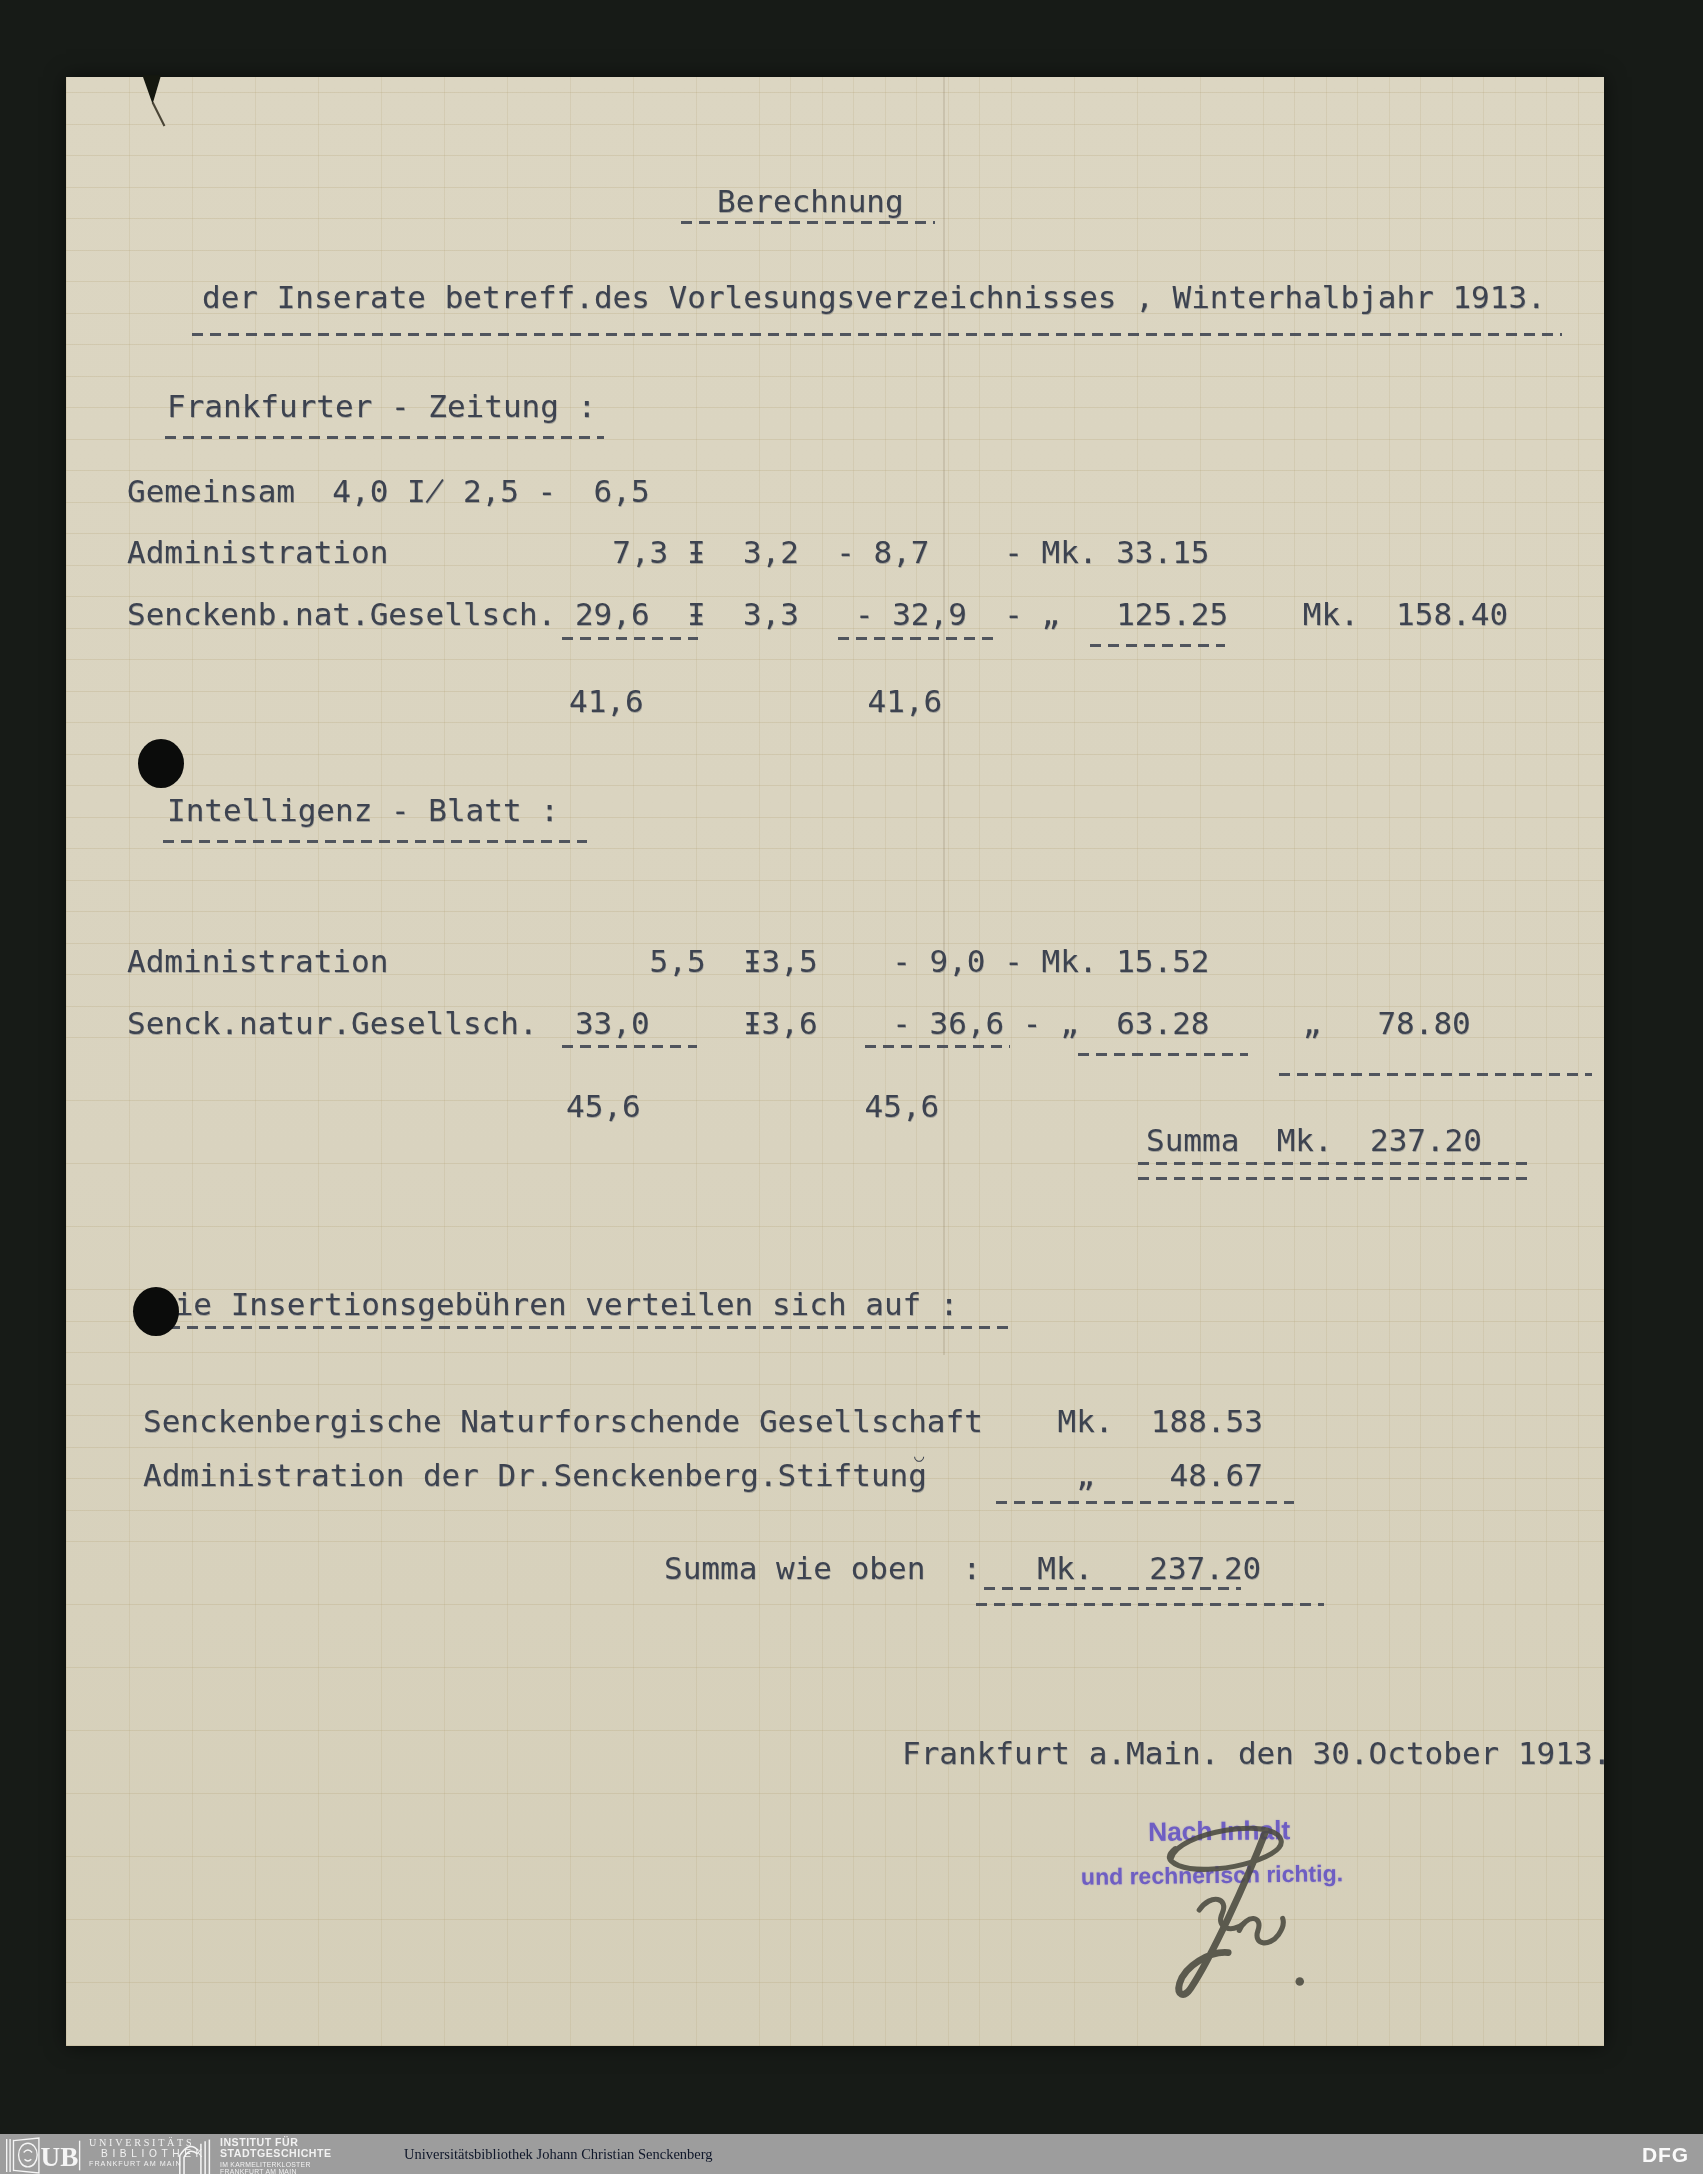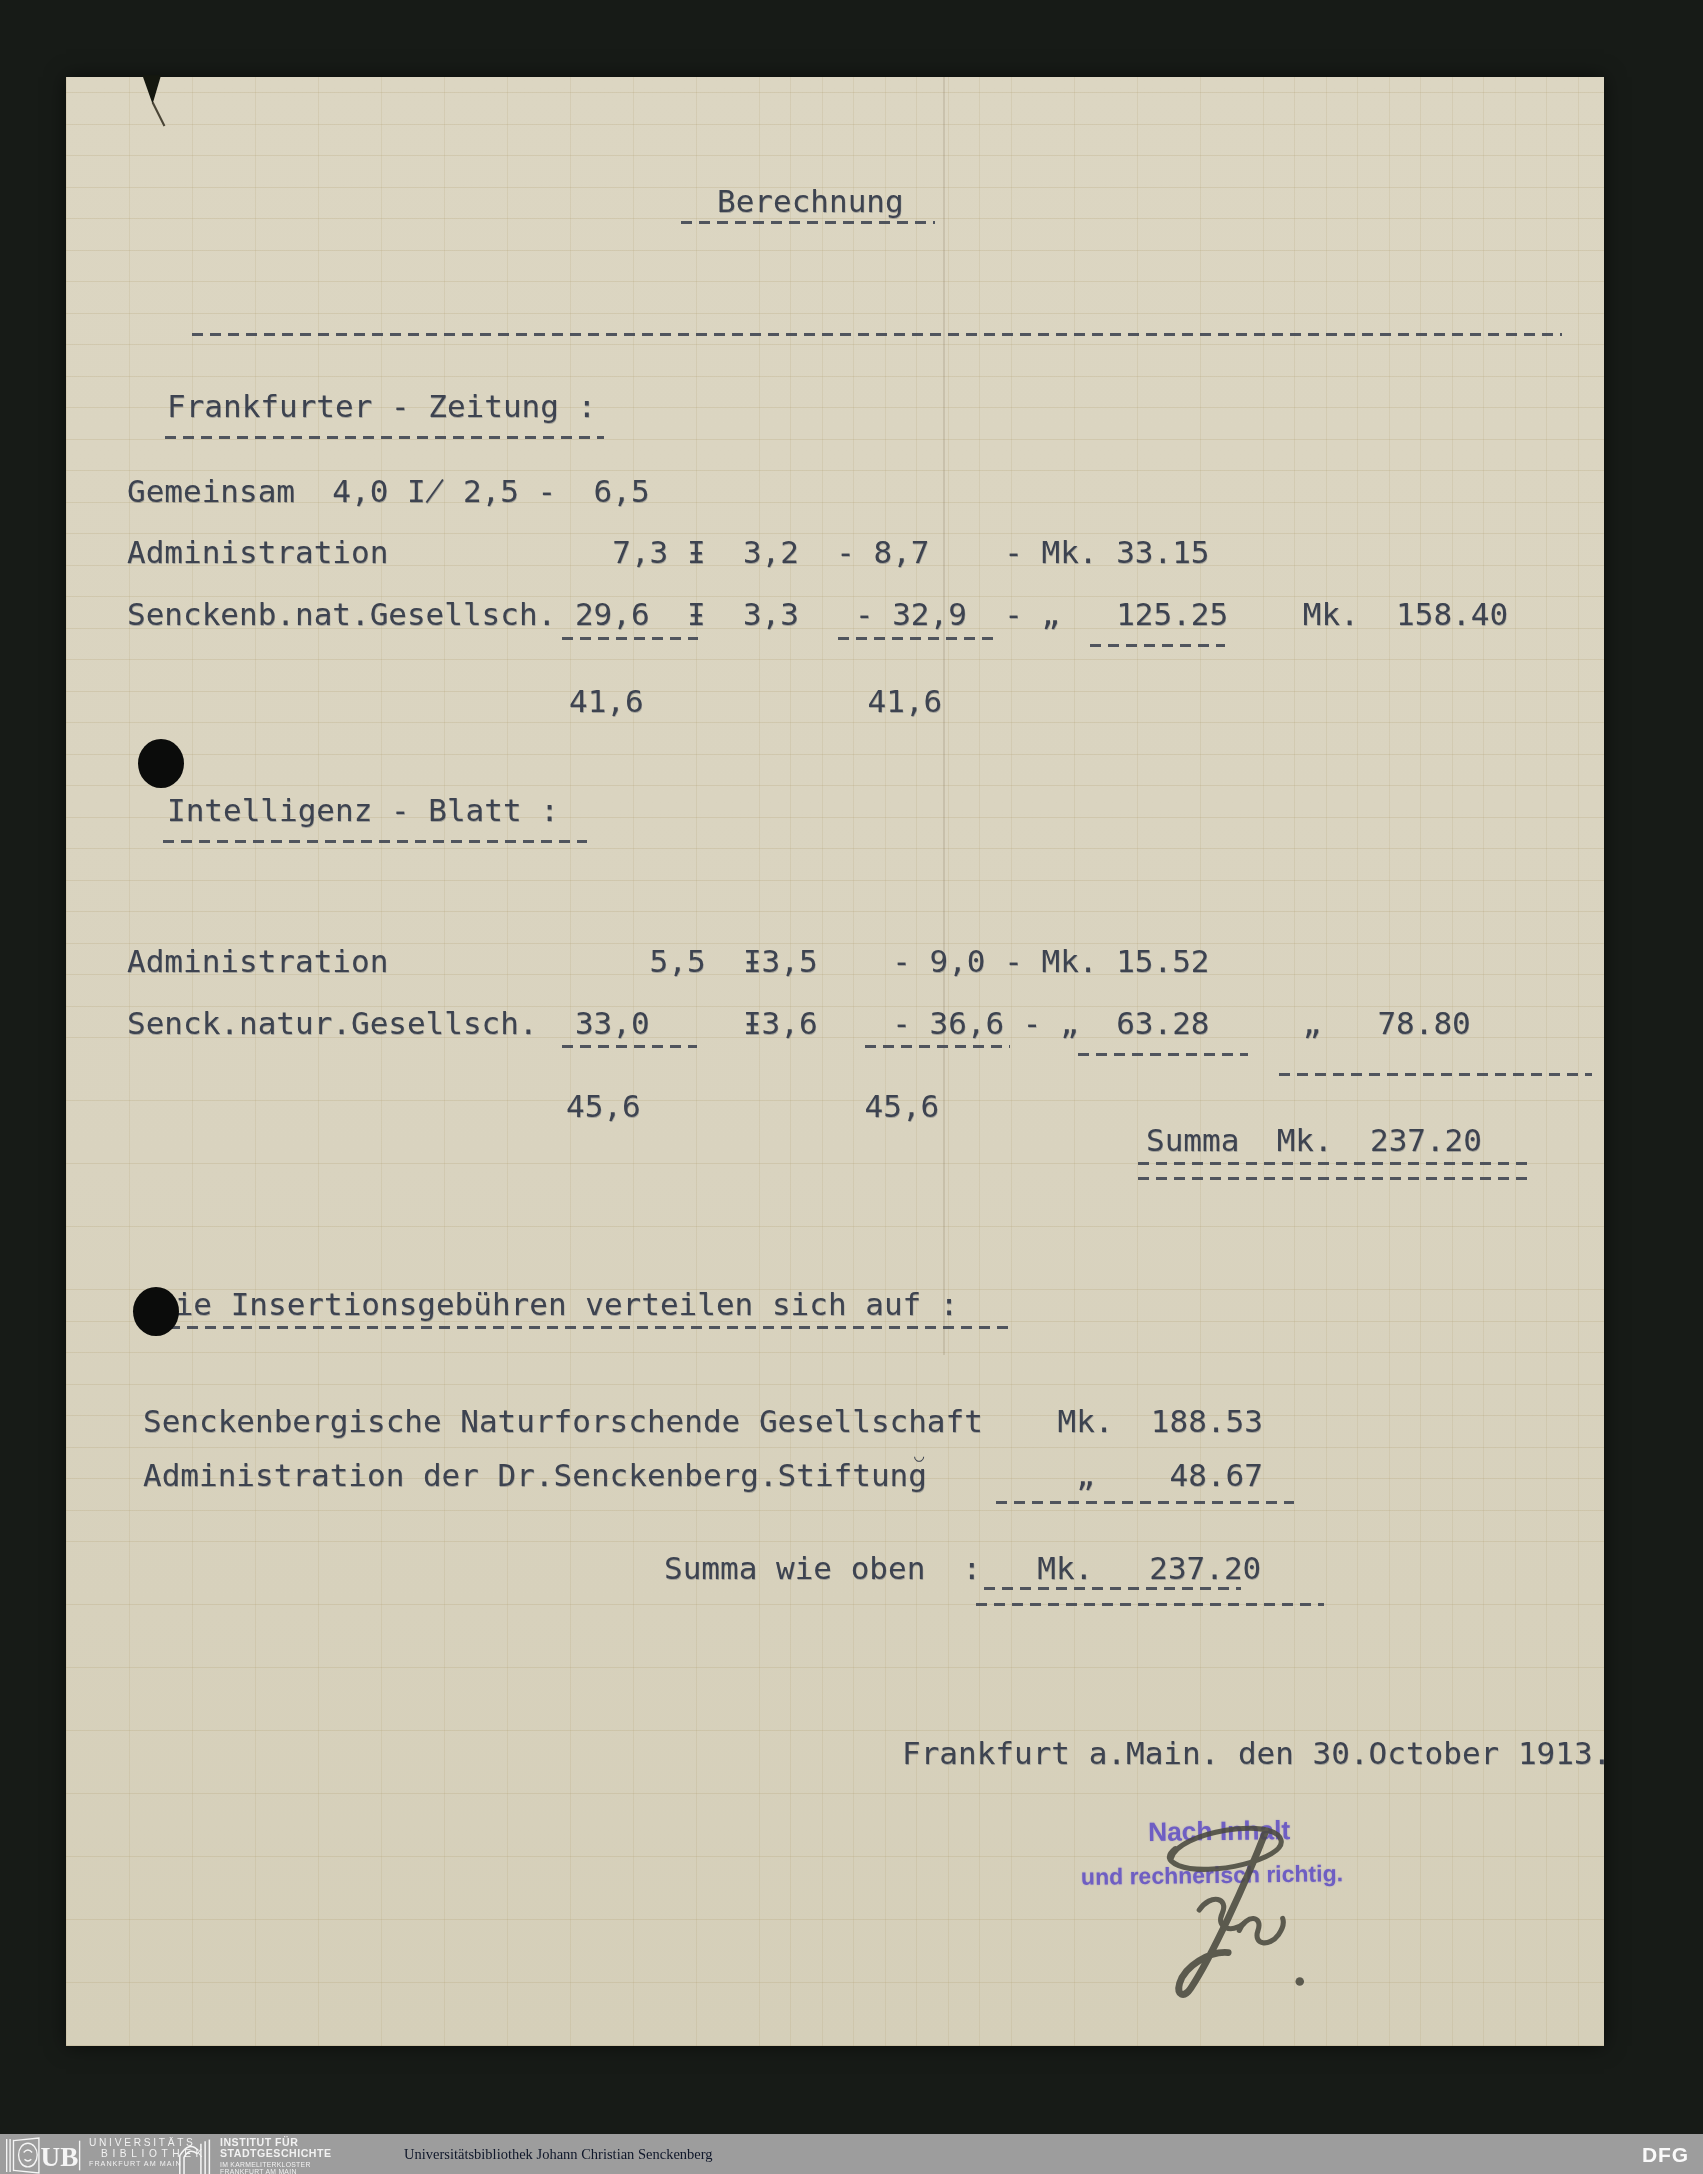--- a/index.html
+++ b/index.html
@@ -23,21 +23,21 @@
   .hole{position:absolute;width:46px;height:49px;border-radius:50%;background:#0b0c0b;}
   .notch{position:absolute;}
   .stray{position:absolute;font-size:17px;color:#3d4350;}
   
   .stamp{position:absolute;color:#6655c4;font-family:"Liberation Sans",sans-serif;font-weight:700;
          transform:rotate(-0.8deg);opacity:.92;text-shadow:0 0 1.7px rgba(102,85,196,.45);white-space:pre;}
   
   .bar{position:absolute;left:0;top:2134px;width:1704px;height:41px;background:#9d9d9d;
        font-family:"Liberation Sans",sans-serif;color:#f2f2f2;}
   .bar .blk{position:absolute;line-height:1.05;}
-  .blk .b1{font-size:10.2px;letter-spacing:2.7px;}
+  .blk .b1{font-size:10.2px;letter-spacing:2.7px;font-family:Liberation Serif, serif;}
   .blk .b2{font-size:10.2px;letter-spacing:4.6px;margin-left:12px;}
   .blk .b3{font-size:7.2px;letter-spacing:1px;}
   .blk .c1{font-size:10.6px;font-weight:700;letter-spacing:0.5px;}
   .blk .c2{font-size:6.8px;letter-spacing:0.3px;}
   .center-credit{position:absolute;left:404px;top:12px;font-size:14.5px;color:#0f172a;font-family:Liberation Serif, serif;}
   .dfg{position:absolute;left:1642px;top:8.5px;font-size:21px;font-weight:700;color:#fafafa;letter-spacing:0.9px;}
 </style>
 </head>
 <body>
 
@@ -46,20 +46,21 @@
   <div class="paper">
     <div class="grid"></div>
     <div class="crease"></div>
 
     <svg class="notch" style="left:73px;top:-1.7px" width="39" height="58" viewBox="0 0 46 68">
       <polygon points="4,0 26,0 16,34" fill="#14170f"></polygon>
       <path d="M16,32 L30,60" stroke="#4a4536" stroke-width="2.5" fill="none"></path>
     </svg>
 
     <div class="tw" style="left:651px;top:107px">Berechnung</div>
+    <div class="tw" style="left:136px;top:203px">der Inserate betreff.des Vorlesungsverzeichnisses , Winterhalbjahr 1913.</div>
     <div class="tw" style="left:101px;top:312px">Frankfurter - Zeitung :</div>
     <div class="tw" style="left:61px;top:397px">Gemeinsam  4,0 I̸ 2,5 -  6,5</div>
     <div class="tw" style="left:61px;top:458px">Administration            7,3 Ɨ  3,2  - 8,7    - Mk. 33.15</div>
     <div class="tw" style="left:61px;top:520px">Senckenb.nat.Gesellsch. 29,6  Ɨ  3,3   - 32,9  - „   125.25    Mk.  158.40</div>
     <div class="tw" style="left:503px;top:607px">41,6            41,6</div>
     <div class="tw" style="left:101px;top:716px">Intelligenz - Blatt :</div>
     <div class="tw" style="left:61px;top:867px">Administration              5,5  Ɨ3,5    - 9,0 - Mk. 15.52</div>
     <div class="tw" style="left:61px;top:929px">Senck.natur.Gesellsch.  33,0     Ɨ3,6    - 36,6 - „  63.28     „   78.80</div>
     <div class="tw" style="left:500px;top:1012px">45,6            45,6</div>
     <div class="tw" style="left:1080px;top:1046px">Summa  Mk.  237.20</div>

